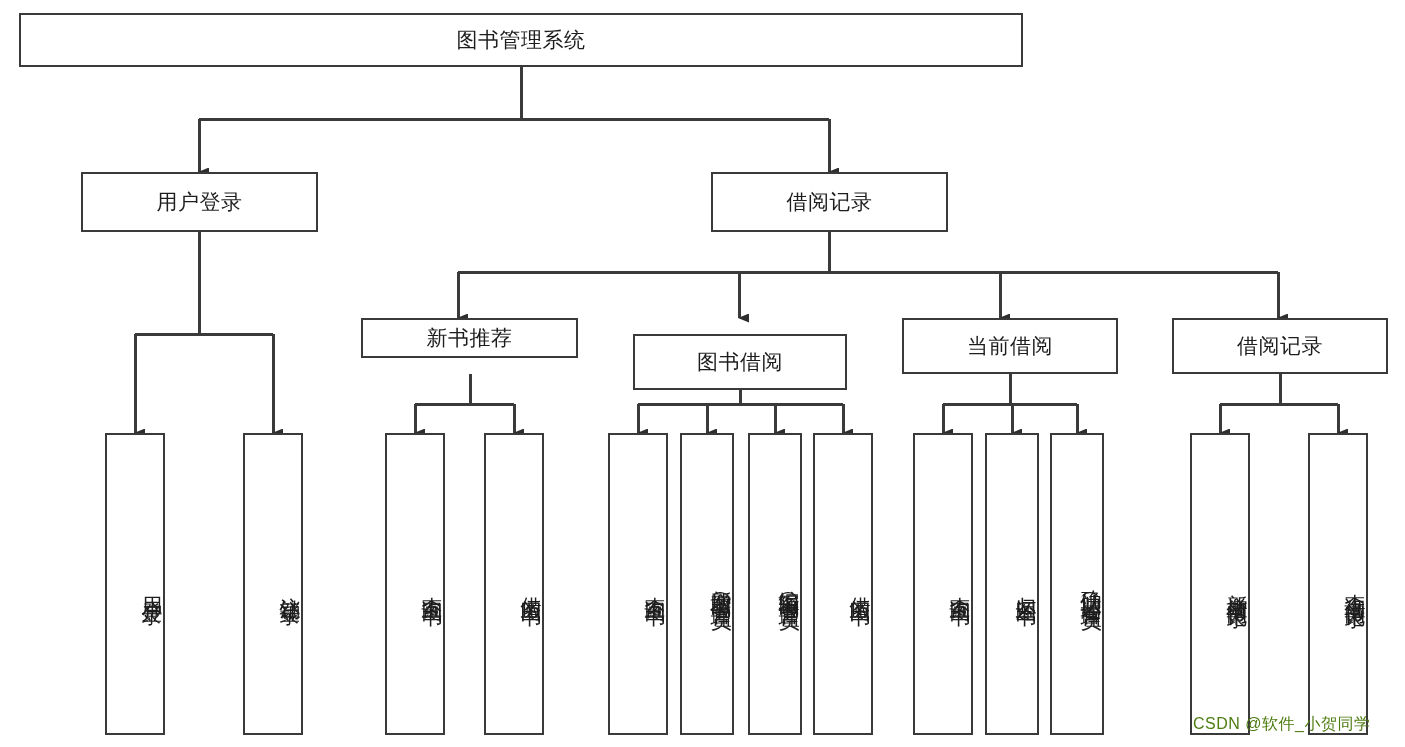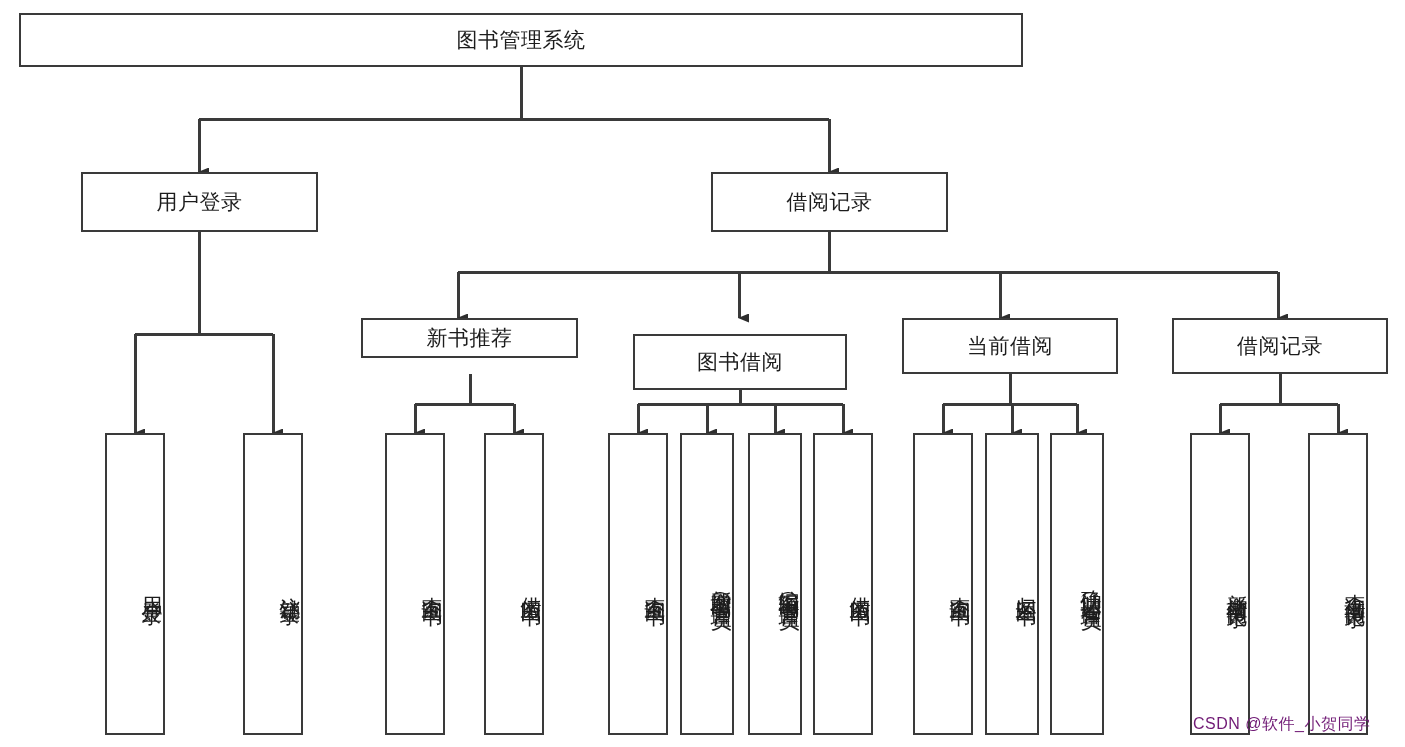--- a/index.html
+++ b/index.html
@@ -167,14 +167,14 @@
   <div class="node v" id="n-lf-10" style="left: 1050px; top: 433px; width: 54px; height: 302px;">
       <span class="vtext">确认归还（管理员）</span>
     </div>
   <div class="node v" id="n-lf-11" style="left: 1190px; top: 433px; width: 60px; height: 302px;">
       <span class="vtext">新增借阅记录</span>
     </div>
   <div class="node v" id="n-lf-12" style="left: 1308px; top: 433px; width: 60px; height: 302px;">
       <span class="vtext">查询借阅记录</span>
     </div>
 
-  <div class="watermark" id="wm" style="left: 1193px; top: 714px; color: #701a75;">CSDN @软件_小贺同学</div>
+  <div class="watermark" id="wm" style="left: 1193px; top: 714px; color: #4d7c0f;">CSDN @软件_小贺同学</div>
 </div>
 
 </body></html>

